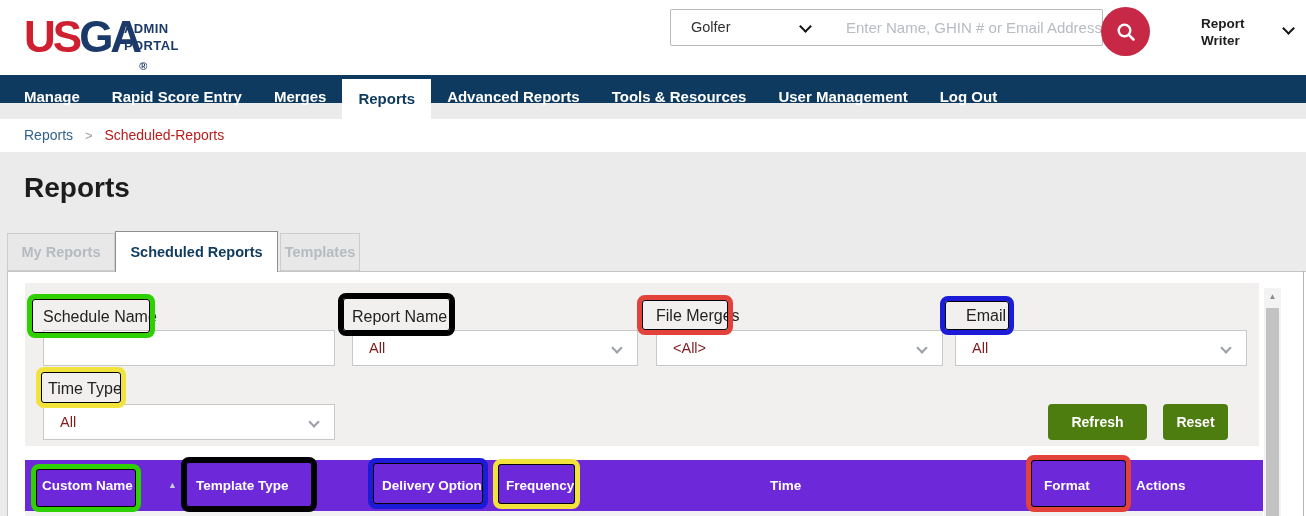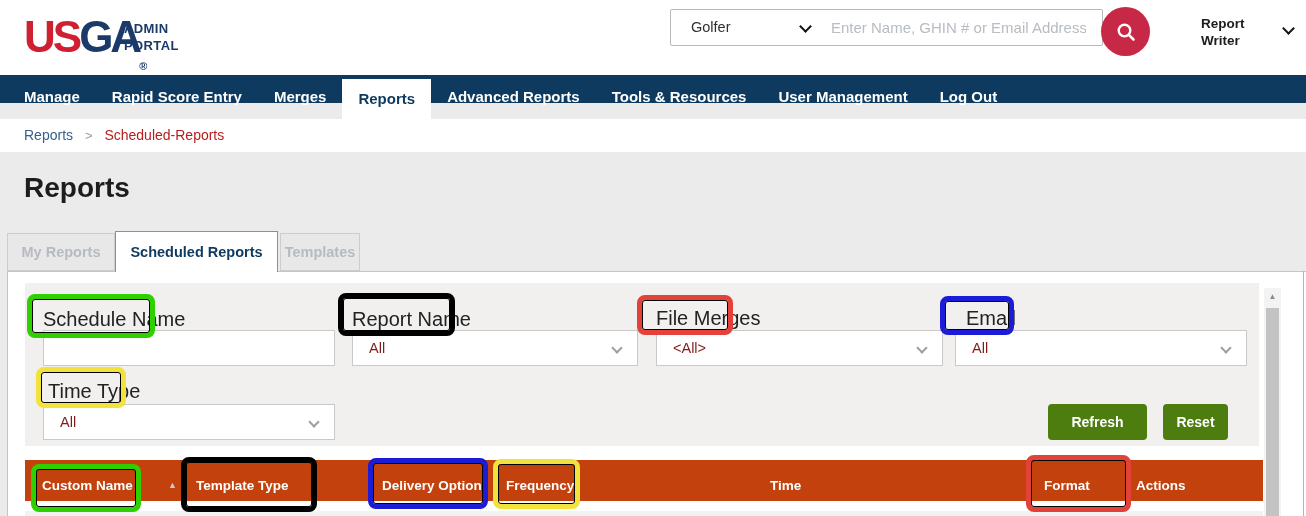--- a/index.html
+++ b/index.html
@@ -10,21 +10,21 @@
   .topbar { position:absolute; left:0; top:0; width:1306px; height:75px; background:#fff; }
   .logo { position:absolute; left:24px; top:12px; font-weight:800; font-size:44px; letter-spacing:-3px; cursor:pointer; }
   .logo .us { color:#ce2030; }
   .logo .ga { color:#1c3a69; }
   .logo .reg { font-size:11px; letter-spacing:0; color:#1c3a69; vertical-align:-18px; }
   .logo-sub { position:absolute; left:124px; top:20px; color:#1c3a69; font-weight:800; font-size:13px; letter-spacing:.4px; line-height:17px; }
 
   .searchbox { position:absolute; left:670px; top:9px; width:433px; height:37px; background:#fff; border:1px solid #b9b9b9; border-radius:2px; }
   .search-cat { position:absolute; left:20px; top:0; height:35px; line-height:35px; font-size:14.5px; color:#2f2f2f; cursor:pointer; }
   .search-cat-chev { position:absolute; left:130px; top:13px; }
-  .search-input { position:absolute; left:160px; top:1px; width:255px; height:33px; border:none; outline:none; font-size:15px; color:#333; background:transparent; font-family:"Liberation Sans",sans-serif; }
+  .search-input { position:absolute; left:175px; top:1px; width:255px; height:33px; border:none; outline:none; font-size:15px; color:#333; background:transparent; font-family:"Liberation Sans",sans-serif; }
   .search-input::placeholder { color:#b7bcc2; }
   .search-btn { position:absolute; left:1101px; top:7px; width:49px; height:49px; border-radius:50%; background:#c62845; border:none; cursor:pointer; display:flex; align-items:center; justify-content:center; }
 
   .role { position:absolute; left:1201px; top:15px; font-size:13.5px; font-weight:600; color:#1d1d1d; line-height:17px; cursor:pointer; }
   .role-chev { position:absolute; left:1284px; top:24px; }
 
   .chev { display:inline-block; width:8px; height:8px; border-right:2px solid #555; border-bottom:2px solid #555; transform:rotate(45deg); }
   .chev.light { border-color:#9aa0a6; }
   .chev.dark { width:9px; height:9px; border-width:2.5px; border-color:#111; }
 
@@ -46,30 +46,30 @@
   .tab.active { background:#fff; border:1px solid #8f8f8f; border-bottom:none; color:#0d3a5e; top:231px; height:41px; line-height:40px; z-index:3; }
   #tab-my { left:7px; width:108px; }
   #tab-sched { left:115px; width:163px; }
   #tab-templates { left:280px; width:80px; }
 
   
   .panel { position:absolute; left:7px; top:271px; width:1299px; height:245px; background:#fff; border-left:1px solid #c5c5c5; border-top:1px solid #c5c5c5; }
   .panel-right-line { position:absolute; left:1303px; top:271px; width:1px; height:245px; background:#b5b5b5; }
   .filter-area { position:absolute; left:25px; top:283px; width:1234px; height:163px; background:#f1f0ef; }
 
-  .flabel { position:absolute; font-size:20px; color:#222; z-index:1; }
+  .flabel { position:absolute; font-size:16px; color:#222; z-index:1; }
   .finput { position:absolute; height:36px; background:#fff; border:1px solid #c9c9c9; font-size:14.5px; color:#333; padding-left:15px; font-family:"Liberation Sans",sans-serif; }
   .fselect { position:absolute; height:36px; background:#fff; border:1px solid #c9c9c9; cursor:pointer; }
   .fselect .val { position:absolute; left:16px; top:0; line-height:34px; font-size:14.5px; color:#7f1d1d; }
   .fselect .chev { position:absolute; right:16px; top:13px; }
 
   .gray-btn { position:absolute; height:36px; background:#4d7c0f; border:none; border-radius:4px; color:#fff; font-weight:700; font-size:14px; cursor:pointer; font-family:"Liberation Sans",sans-serif; }
 
   
-  .thead { position:absolute; left:25px; top:460px; width:1238px; height:41px; background:#c2410c; }
+  .thead { position:absolute; left:25px; top:460px; width:1238px; height:57px; background:#6d28d9; }
   .th { position:absolute; top:0; line-height:51px; color:#fff; font-weight:700; font-size:13.5px; white-space:nowrap; cursor:pointer; }
   .sort-ind { position:absolute; left:143px; top:0; line-height:51px; font-size:9px; color:#c7cdd4; }
   .row-stub { position:absolute; left:25px; top:511px; width:1238px; height:5px; background:#f2f2f2; }
 
   
   .scrollbar { position:absolute; left:1264px; top:288px; width:17px; height:228px; background:#f3f3f3; }
   .scroll-up { position:absolute; left:0; top:2px; width:17px; height:14px; text-align:center; font-size:8px; color:#8a8a8a; line-height:14px; cursor:pointer; }
   .scroll-thumb { position:absolute; left:2px; top:20px; width:13px; height:208px; background:#c3c3c3; cursor:pointer; }
 
   

